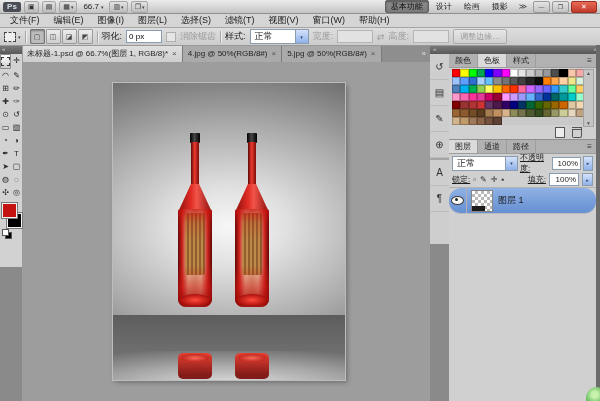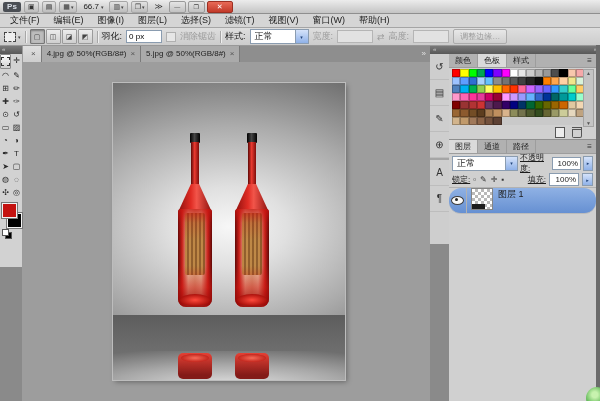--- a/index.html
+++ b/index.html
@@ -130,21 +130,21 @@
   .layers-panel{top:140px;bottom:0;}
   .blend-row{display:flex;align-items:center;gap:2px;padding:2px 3px;height:14px;}
   .lock-row{display:flex;align-items:center;gap:3px;padding:0 3px;height:15px;border-bottom:1px solid #b2b2b2;}
   .lock-icon{font-size:8px;color:#333;}
   .small-label{font-size:8px;text-decoration:underline;}
   .value-box{width:26px;height:11px;border:1px solid #8a9cb0;background:#fff;font-size:8px;display:flex;
              align-items:center;justify-content:flex-end;padding:0 2px;}
   .spin-btn{width:9px;height:13px;background:linear-gradient(#d5e3fa,#8fb1e8);border:1px solid #8a9cb0;font-size:5px;
             color:#23457c;display:flex;align-items:center;justify-content:center;}
   .layer-list{}
-  .layer-row{height:25px;display:flex;align-items:flex-start;border-bottom:1px solid #bcbcbc;background:#d0d0d0;border-radius:12px;}
+  .layer-row{height:25px;display:flex;align-items:center;border-bottom:1px solid #bcbcbc;background:#d0d0d0;border-radius:12px;}
   .layer-row.selected{background:linear-gradient(#8fb1e4,#6690d2);}
   .eye-cell{width:17px;height:100%;border-right:1px solid #b2b2b2;display:flex;align-items:center;justify-content:center;}
   .eye{width:11px;height:7px;border:1px solid #3c3c3c;border-radius:50%;background:#fafafa;position:relative;}
   .eye::after{content:"";position:absolute;left:3px;top:1px;width:3px;height:3px;border-radius:50%;background:#222;}
   .thumb{width:20px;height:20px;margin-left:4px;border:1px solid #858585;background:#fff;position:relative;flex:none;}
   .thumb.checker{background-image:linear-gradient(45deg,#b9b9b9 25%,transparent 25%,transparent 75%,#b9b9b9 75%),
                  linear-gradient(45deg,#b9b9b9 25%,#fff 25%,#fff 75%,#b9b9b9 75%);
                  background-size:6px 6px;background-position:0 0,3px 3px;}
   .thumb.checker::after{content:"";position:absolute;left:0;bottom:0;width:13px;height:5px;background:#1c1c1c;}
   .thumb.bottles{background:
@@ -185,20 +185,26 @@
     </div>
     <div style="display:flex;gap:3px;">
         <span class="bar-btn">
           <span>▥</span>
           <span class="caret">▾</span>
         </span>
         <span class="bar-btn">
           <span>❐</span>
           <span class="caret">▾</span>
         </span>
+      </div>
+    <div class="ws-group">
+        <span class="ws-btn active">基本功能</span>
+        <span class="ws-btn">设计</span>
+        <span class="ws-btn">绘画</span>
+        <span class="ws-btn">摄影</span>
       </div>
     <span class="ws-overflow">≫</span>
     <div style="display:flex;gap:2px;">
         <span class="win-btn">—</span>
         <span class="win-btn">❐</span>
         <span class="win-btn close">✕</span>
       </div>
   </div>
 
   <div class="menu-bar">
@@ -279,20 +285,21 @@
         <span class="mini-colors">
             <span class="mw"></span>
             <span class="mb"></span>
           </span>
       </div>
     </div>
   </div>
 
   <div class="tab-bar">
       <div class="doc-tab active">
+        <span>未标题-1.psd @ 66.7%(图层 1, RGB/8)*</span>
         <span class="tab-close">×</span>
       </div>
       <div class="doc-tab">
         <span>4.jpg @ 50%(RGB/8#)</span>
         <span class="tab-close">×</span>
       </div>
       <div class="doc-tab">
         <span>5.jpg @ 50%(RGB/8#)</span>
         <span class="tab-close">×</span>
       </div>

